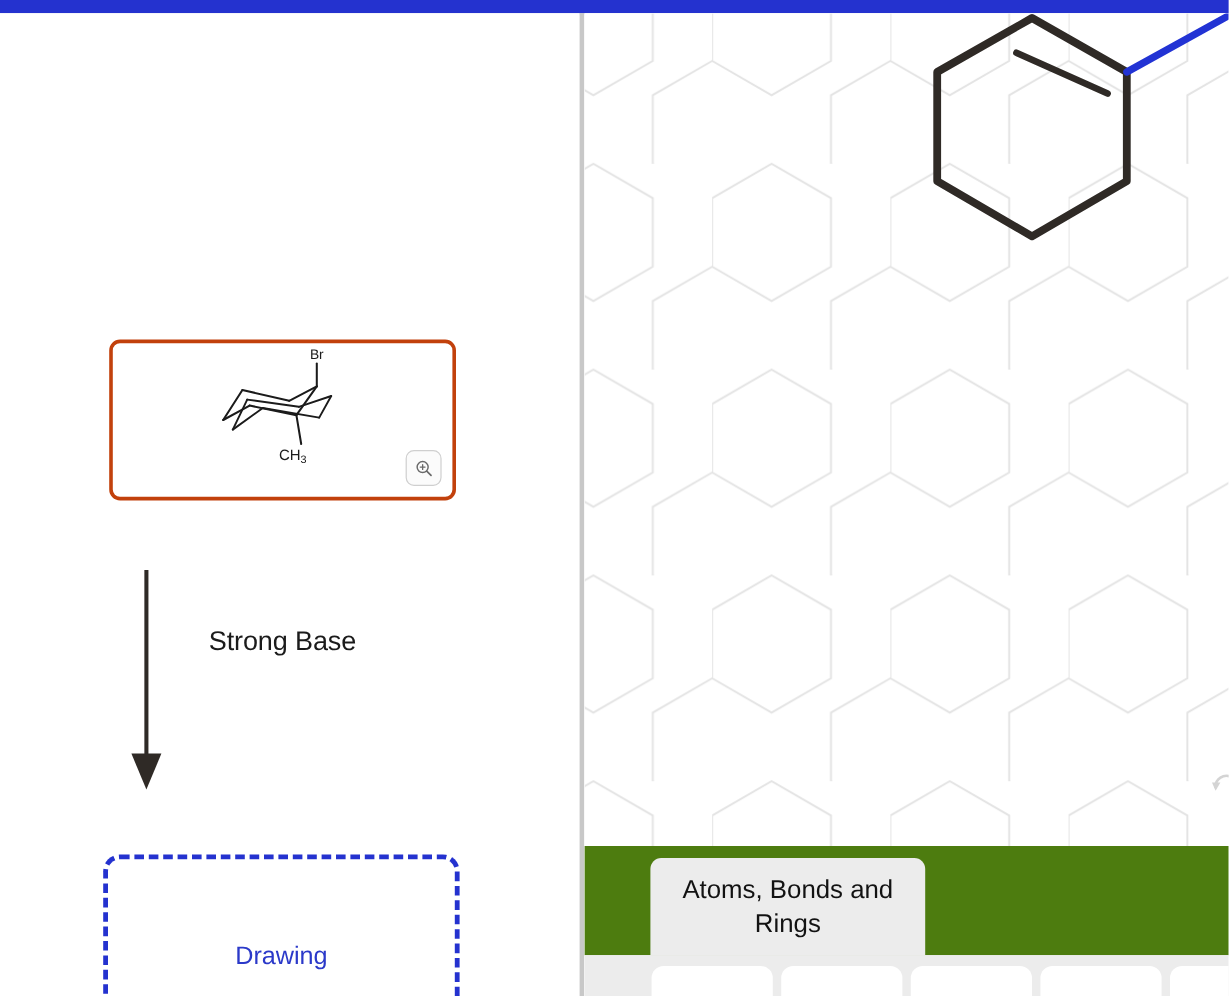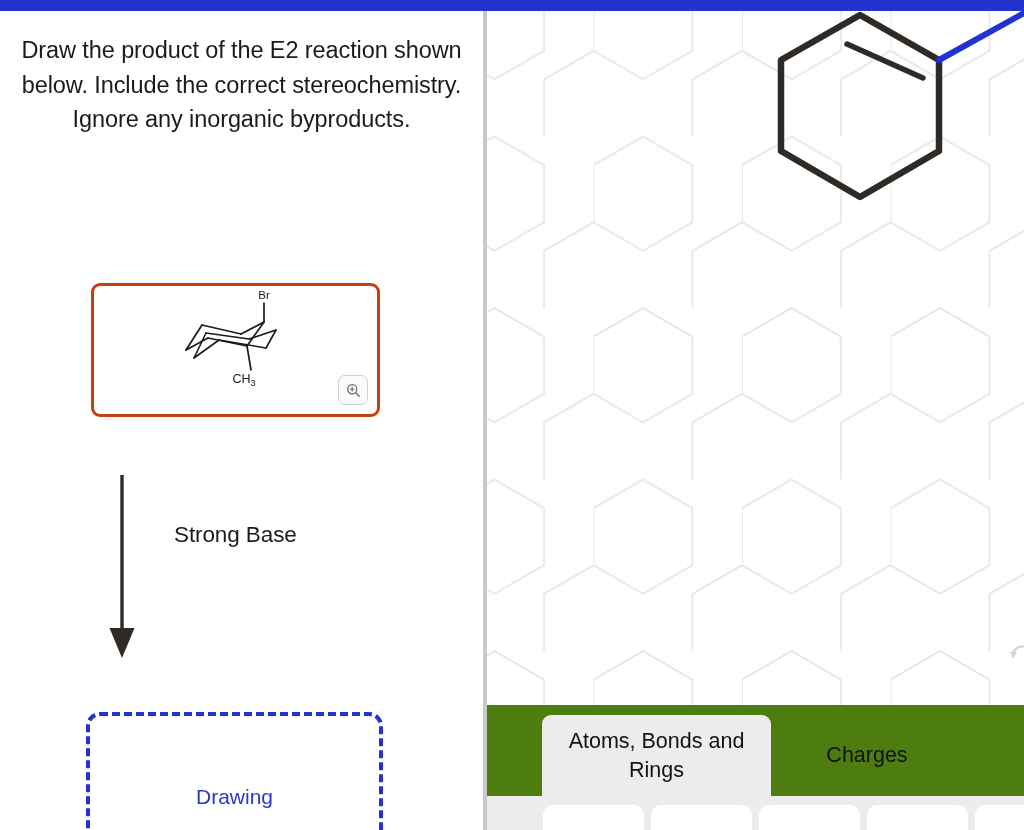--- a/index.html
+++ b/index.html
@@ -166,21 +166,20 @@
 </head>
 <body>
 
 <div id="app">
 
   <div class="topbar"></div>
   <div class="topbar-shadow"></div>
 
   <div class="left-panel">
 
-    <div class="prompt">Draw the product of the E2 reaction shown below. Include the correct stereochemistry. Ignore any inorganic byproducts.</div>
 
     <div class="reactant-box">
       <svg class="reactant-svg" width="289" height="134" viewBox="0 0 289 134">
 
         <g fill="none" stroke="#1b1b1b" stroke-width="1.6" stroke-linecap="round" stroke-linejoin="round">
           <path d="M 100 72 L 125 54"></path>
           <path d="M 125 54 L 172 62"></path>
           <path d="M 172 62 L 182 44"></path>
           <path d="M 182 44 L 155 53"></path>
           <path d="M 155 53 L 112 47"></path>
@@ -264,21 +263,20 @@
       <line x1="452" y1="49" x2="537" y2="2" stroke="#2233d4" stroke-width="6" stroke-linecap="round"></line>
     </svg>
 
     <svg class="edge-tool-icon" viewBox="0 0 26 26">
       <path d="M 20 20 A 9 9 0 1 0 6 13" fill="none" stroke="#707070" stroke-width="2.2" stroke-linecap="round"></path>
       <polygon points="3,9 10,9 6,16" fill="#707070"></polygon>
     </svg>
 
     <div class="tabstrip">
       <div class="tab tab-atoms active">Atoms, Bonds and Rings</div>
-      <div class="tab tab-charges">Charges</div>
     </div>
 
     <div class="toolrow">
 
       <div class="tool-btn tool-1">
         <svg class="tool-svg" width="101" height="60" viewBox="0 0 101 60">
           <text x="50" y="52" font-family="Liberation Sans, sans-serif" font-size="26" fill="#1b1b1b" text-anchor="middle">H</text>
         </svg>
       </div>
 

